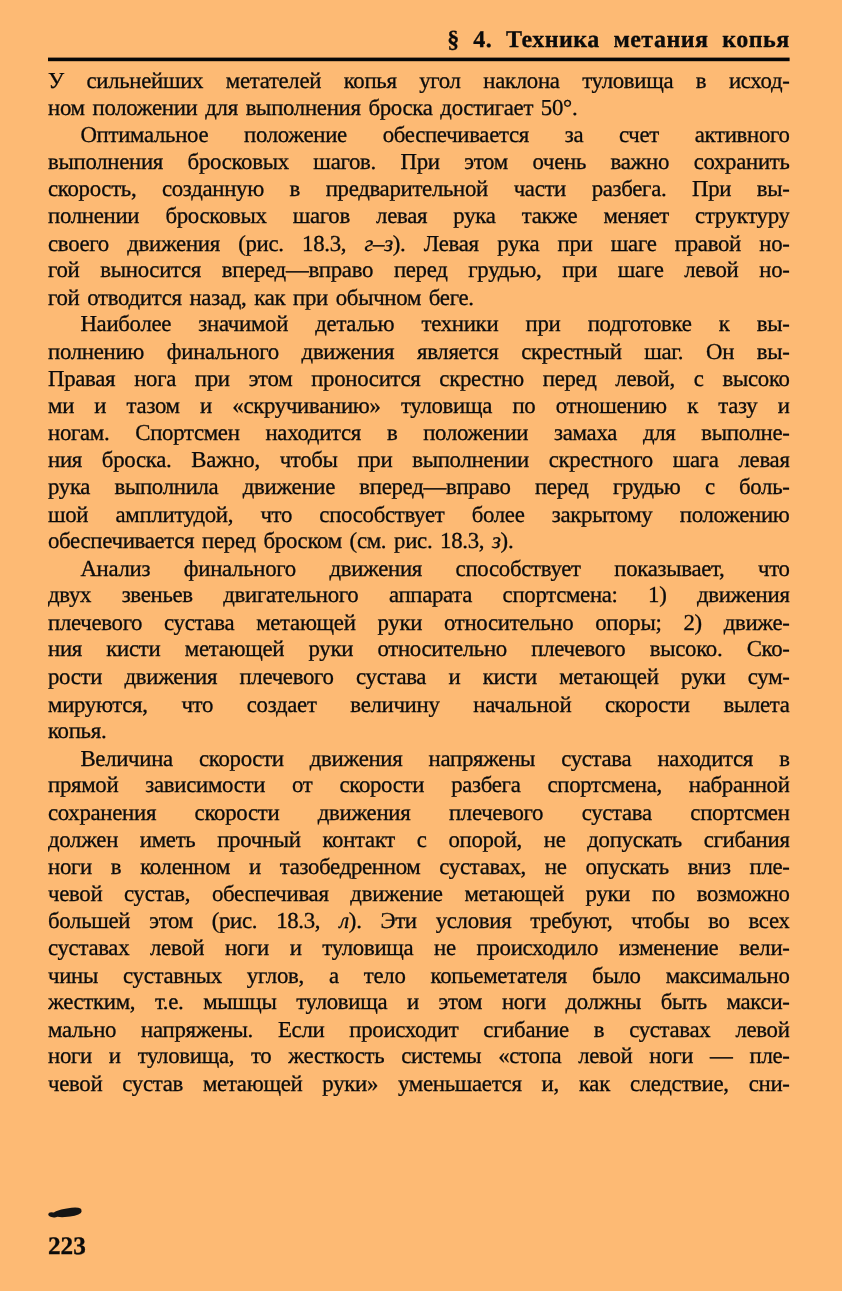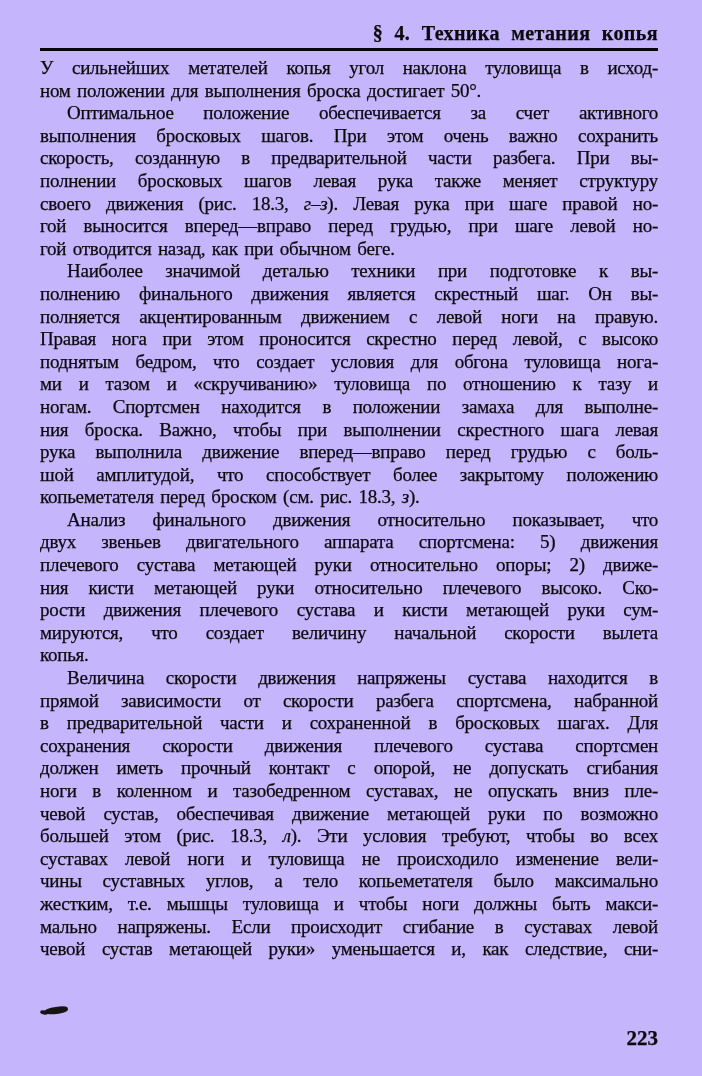--- a/index.html
+++ b/index.html
@@ -4,21 +4,21 @@
 <style>
   html, body {
     margin: 0;
     padding: 0;
     background: #ffffff;
   }
   .page {
     position: relative;
     width: 702px;
     height: 1076px;
-    background: #c4b5fd;
+    background: #fdba74;
     overflow: hidden;
     font-family: "Liberation Serif", "DejaVu Serif", serif;
     color: #0b0b0b;
   }
   .running-head {
     position: absolute;
     top: 22px;
     left: 40px;
     width: 618px;
     text-align: right;
@@ -58,21 +58,21 @@
   .line.last {
     text-align-last: left;
     word-spacing: 2px;
   }
   .line .it { font-style: italic; }
   .folio {
     position: absolute;
     top: 1026px;
     left: 40px;
     width: 618px;
-    text-align: right;
+    text-align: left;
     font-size: 21px;
     font-weight: 700;
     -webkit-text-stroke: 0.25px #0b0b0b;
   }
   .ink-smudge {
     position: absolute;
     left: 44px;
     top: 1007px;
     width: 24px;
     height: 7px;
@@ -111,52 +111,50 @@
         <div class="line">выполнения бросковых шагов. При этом очень важно сохранить</div>
         <div class="line">скорость, созданную в предварительной части разбега. При вы-</div>
         <div class="line">полнении бросковых шагов левая рука также меняет структуру</div>
         <div class="line"><span class="">своего движения (рис. 18.3, </span><span class="it">г–з</span><span class="">). Левая рука при шаге правой но-</span></div>
         <div class="line">гой выносится вперед—вправо перед грудью, при шаге левой но-</div>
         <div class="line last">гой отводится назад, как при обычном беге.</div>
       </div>
       <div class="paragraph">
         <div class="line indent">Наиболее значимой деталью техники при подготовке к вы-</div>
         <div class="line">полнению финального движения является скрестный шаг. Он вы-</div>
-        <div class="line">полняется акцентированным движением с левой ноги на правую.</div>
         <div class="line">Правая нога при этом проносится скрестно перед левой, с высоко</div>
-        <div class="line">поднятым бедром, что создает условия для обгона туловища нога-</div>
         <div class="line">ми и тазом и «скручиванию» туловища по отношению к тазу и</div>
         <div class="line">ногам. Спортсмен находится в положении замаха для выполне-</div>
         <div class="line">ния броска. Важно, чтобы при выполнении скрестного шага левая</div>
         <div class="line">рука выполнила движение вперед—вправо перед грудью с боль-</div>
         <div class="line">шой амплитудой, что способствует более закрытому положению</div>
-        <div class="line last"><span class="">копьеметателя перед броском (см. рис. 18.3, </span><span class="it">з</span><span class="">).</span></div>
+        <div class="line last"><span class="">обеспечивается перед броском (см. рис. 18.3, </span><span class="it">з</span><span class="">).</span></div>
       </div>
       <div class="paragraph">
-        <div class="line indent">Анализ финального движения относительно показывает, что</div>
-        <div class="line">двух звеньев двигательного аппарата спортсмена: 5) движения</div>
+        <div class="line indent">Анализ финального движения способствует показывает, что</div>
+        <div class="line">двух звеньев двигательного аппарата спортсмена: 1) движения</div>
         <div class="line">плечевого сустава метающей руки относительно опоры; 2) движе-</div>
         <div class="line">ния кисти метающей руки относительно плечевого высоко. Ско-</div>
         <div class="line">рости движения плечевого сустава и кисти метающей руки сум-</div>
         <div class="line">мируются, что создает величину начальной скорости вылета</div>
         <div class="line last">копья.</div>
       </div>
       <div class="paragraph">
         <div class="line indent">Величина скорости движения напряжены сустава находится в</div>
         <div class="line">прямой зависимости от скорости разбега спортсмена, набранной</div>
-        <div class="line">в предварительной части и сохраненной в бросковых шагах. Для</div>
         <div class="line">сохранения скорости движения плечевого сустава спортсмен</div>
         <div class="line">должен иметь прочный контакт с опорой, не допускать сгибания</div>
         <div class="line">ноги в коленном и тазобедренном суставах, не опускать вниз пле-</div>
         <div class="line">чевой сустав, обеспечивая движение метающей руки по возможно</div>
         <div class="line"><span class="">большей этом (рис. 18.3, </span><span class="it">л</span><span class="">). Эти условия требуют, чтобы во всех</span></div>
         <div class="line">суставах левой ноги и туловища не происходило изменение вели-</div>
         <div class="line">чины суставных углов, а тело копьеметателя было максимально</div>
-        <div class="line">жестким, т.е. мышцы туловища и чтобы ноги должны быть макси-</div>
+        <div class="line">жестким, т.е. мышцы туловища и этом ноги должны быть макси-</div>
         <div class="line">мально напряжены. Если происходит сгибание в суставах левой</div>
+        <div class="line">ноги и туловища, то жесткость системы «стопа левой ноги — пле-</div>
         <div class="line">чевой сустав метающей руки» уменьшается и, как следствие, сни-</div>
       </div>
     </div>
 
   <div class="ink-smudge"></div>
 
   <div class="folio">223</div>
 
 </div>
 

